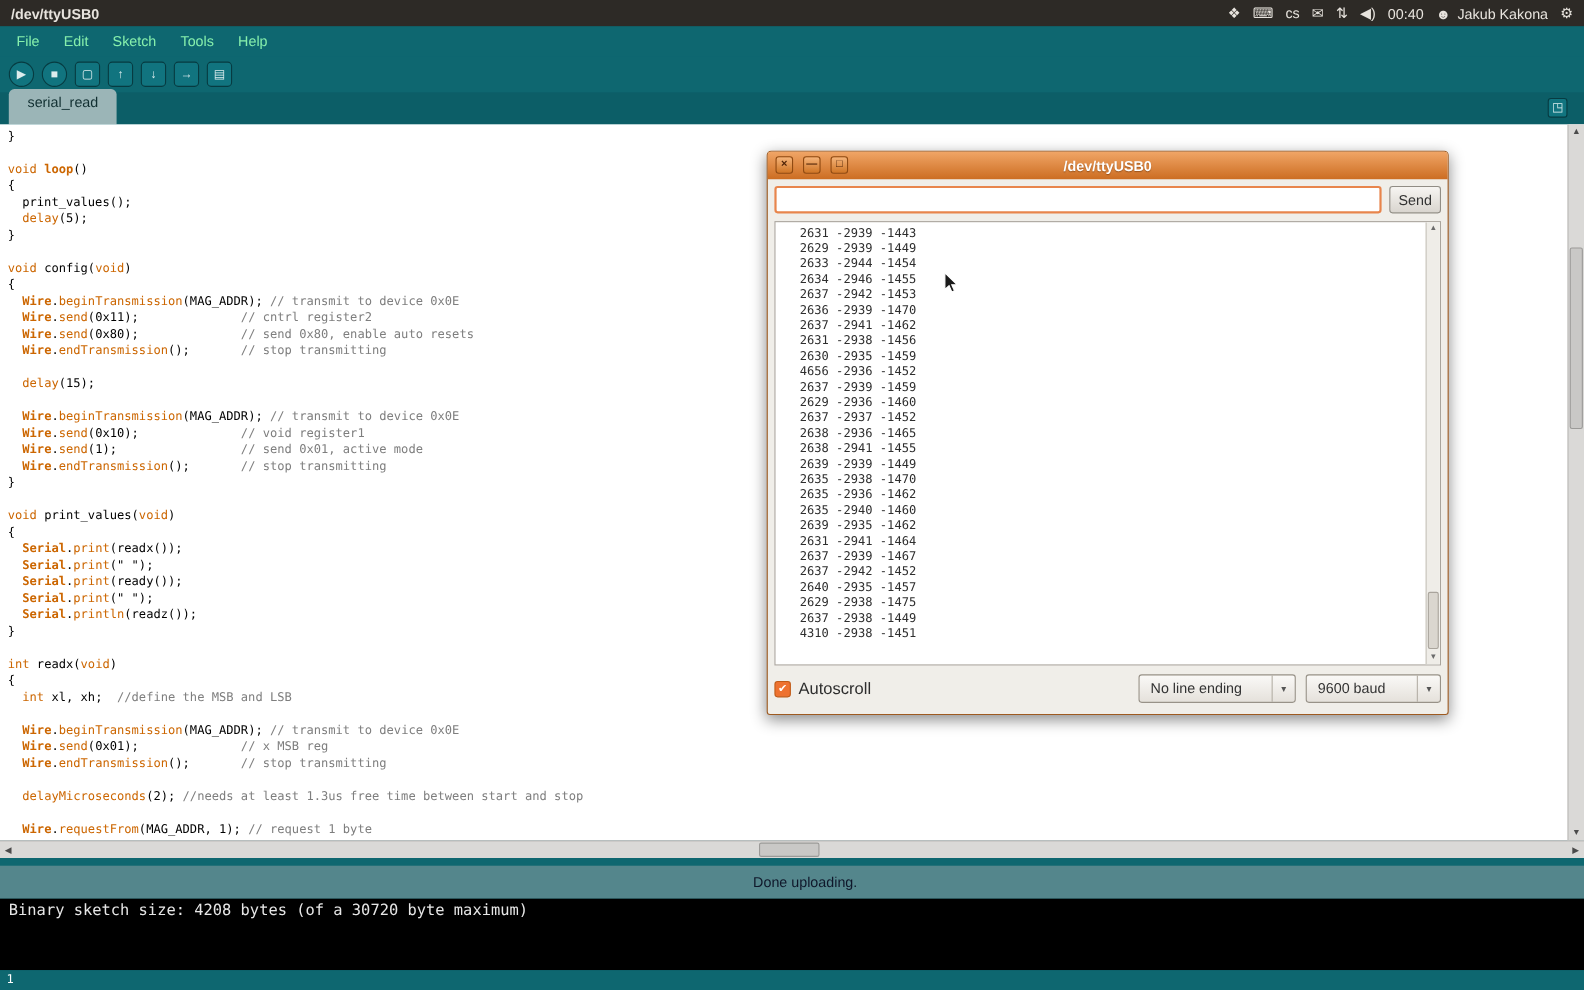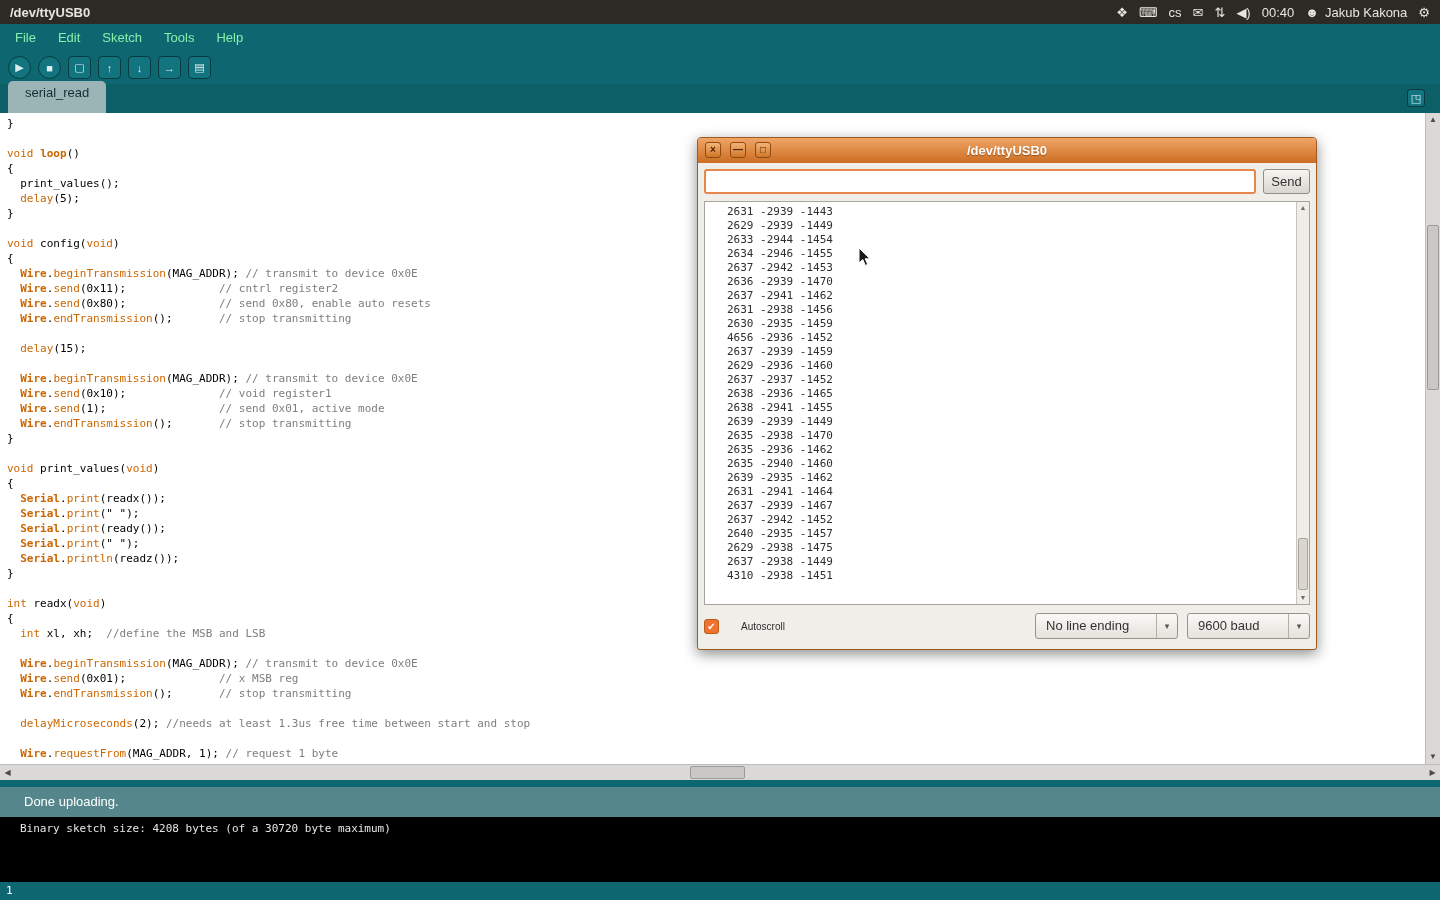--- a/index.html
+++ b/index.html
@@ -52,24 +52,24 @@
   .vs-thumb { position:absolute; left:1px; right:1px; top:112px; height:165px; background:#C9C8C6;
               border:1px solid #9B9A98; border-radius:2px; }
   .hscroll { position:absolute; left:0; right:0; top:764px; height:16px; background:#DAD9D7; border-top:1px solid #BDBCBA; }
   .hs-arrow { position:absolute; top:0; bottom:0; width:15px; font-size:8px; color:#4B4B4B; text-align:center; line-height:15px; }
   .hs-arrow.left { left:0; } .hs-arrow.right { right:0; }
   .hs-thumb { position:absolute; left:690px; width:55px; top:1px; bottom:1px; background:#C9C8C6;
               border:1px solid #9B9A98; border-radius:2px; }
 
   
   .statusbar { position:absolute; left:0; right:0; top:780px; height:37px; background:#54868C;
-               border-top:7px solid #0E6770; color:#ffffff; font-size:13px; line-height:29px; padding-left:24px; }
+               border-top:7px solid #0E6770; color:#0f172a; font-size:13px; line-height:29px; padding-left:24px;text-align:center; }
   .console { position:absolute; left:0; right:0; top:817px; height:65px; background:#000;
-             color:#E6E6E6; font-family:"DejaVu Sans Mono",monospace; font-size:11px; line-height:15px;
-             padding:4px 20px; }
+             color:#E6E6E6; font-family:"DejaVu Sans Mono",monospace; font-size:14px; line-height:15px;
+             padding:4px 8px; }
   .bottomstrip { position:absolute; left:0; right:0; top:882px; height:18px; background:#0E6770;
                  color:#FFF; font-family:"DejaVu Sans Mono",monospace; font-size:11px; line-height:18px; padding-left:6px; }
 
   
   .sw { position:absolute; left:697px; top:137px; width:620px; height:513px; background:#F0EEE9;
         border:1px solid #9E5A20; border-radius:4px 4px 3px 3px; box-shadow:0 4px 14px rgba(0,0,0,0.45); z-index:10; }
   .sw-titlebar { height:25px; background:linear-gradient(#F0A566,#CC6D22); border-radius:3px 3px 0 0;
                  position:relative; display:flex; align-items:center; }
   .sw-buttons { position:absolute; left:7px; top:4px; display:flex; gap:9px; }
   .sw-wbtn { width:16px; height:16px; background:linear-gradient(#F4B379,#D07626); border:1px solid #8F4A12;
@@ -86,21 +86,21 @@
   .sw-lines { padding:3px 22px; }
   .serial-line { font-family:"DejaVu Sans Mono",monospace; font-size:11px; line-height:14px; color:#2E2E2E; white-space:pre; }
   .sw-vscroll { position:absolute; right:0; top:0; bottom:0; width:13px; background:#EFEDE8; border-left:1px solid #C8C4BC; }
   .swv-arrow { position:absolute; left:0; right:0; height:12px; font-size:7px; color:#6B6B6B; text-align:center; line-height:12px; }
   .swv-arrow.up { top:0; } .swv-arrow.down { bottom:0; }
   .swv-thumb { position:absolute; left:1px; right:1px; bottom:14px; height:52px; background:#DAD6CF;
                border:1px solid #A9A49C; border-radius:2px; }
   .sw-controls { display:flex; align-items:center; height:28px; }
   .sw-checkbox { width:15px; height:15px; background:#EE7230; border:1px solid #C05A17; border-radius:3px;
                  color:#FFF; font-size:10px; line-height:13px; text-align:center; margin-right:7px; }
-  .sw-chklabel { font-size:10px; color:#2E2E2E;margin-left:15px; }
+  .sw-chklabel { font-size:15px; color:#2E2E2E; }
   .sw-spacer { flex:1; }
   .combo { display:flex; height:26px; background:linear-gradient(#FAF9F7,#E5E1DB); border:1px solid #989288;
            border-radius:3px; margin-left:9px; }
   .combo-label { flex:1; padding:0 10px; font-size:13px; color:#333; line-height:24px; white-space:nowrap; overflow:hidden; }
   .combo-arrow { width:21px; border-left:1px solid #B4AFA6; text-align:center; line-height:24px; font-size:9px; color:#555; }
   .combo.le { width:143px; } .combo.baud { width:123px; }
 
   .cursor { position:absolute; left:858px; top:247px; z-index:50; }
 </style>
 </head>

